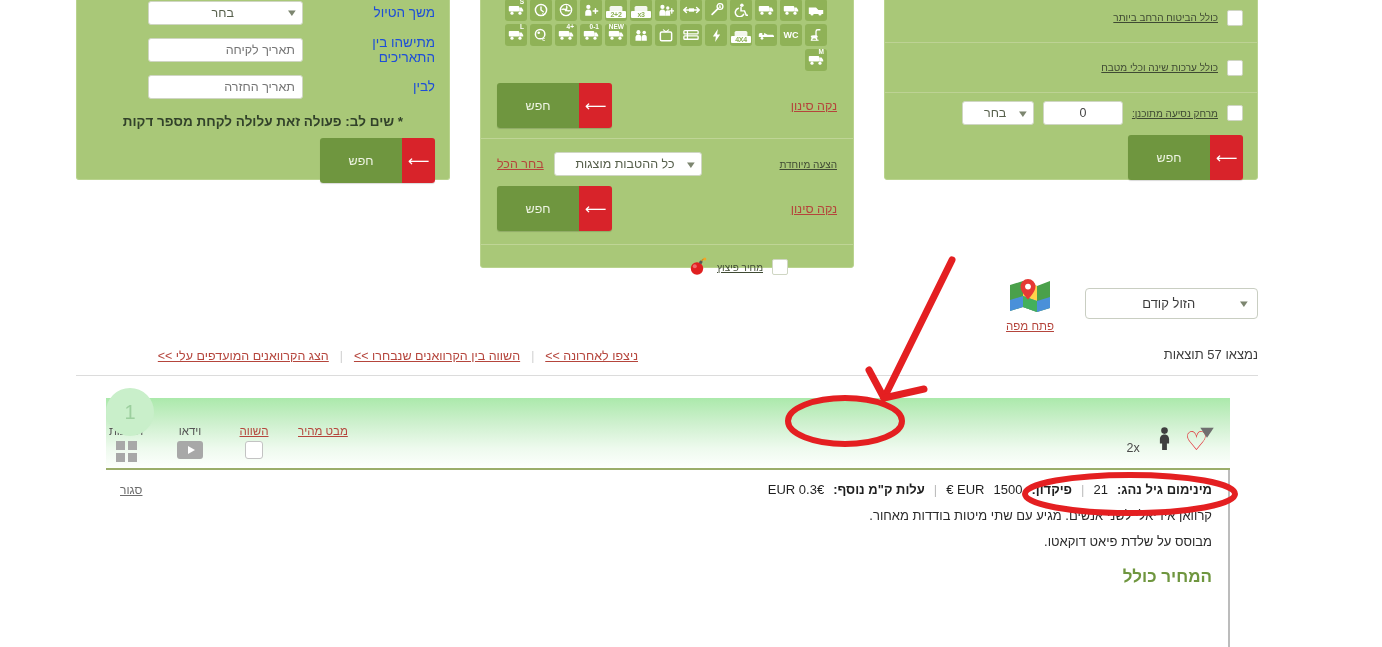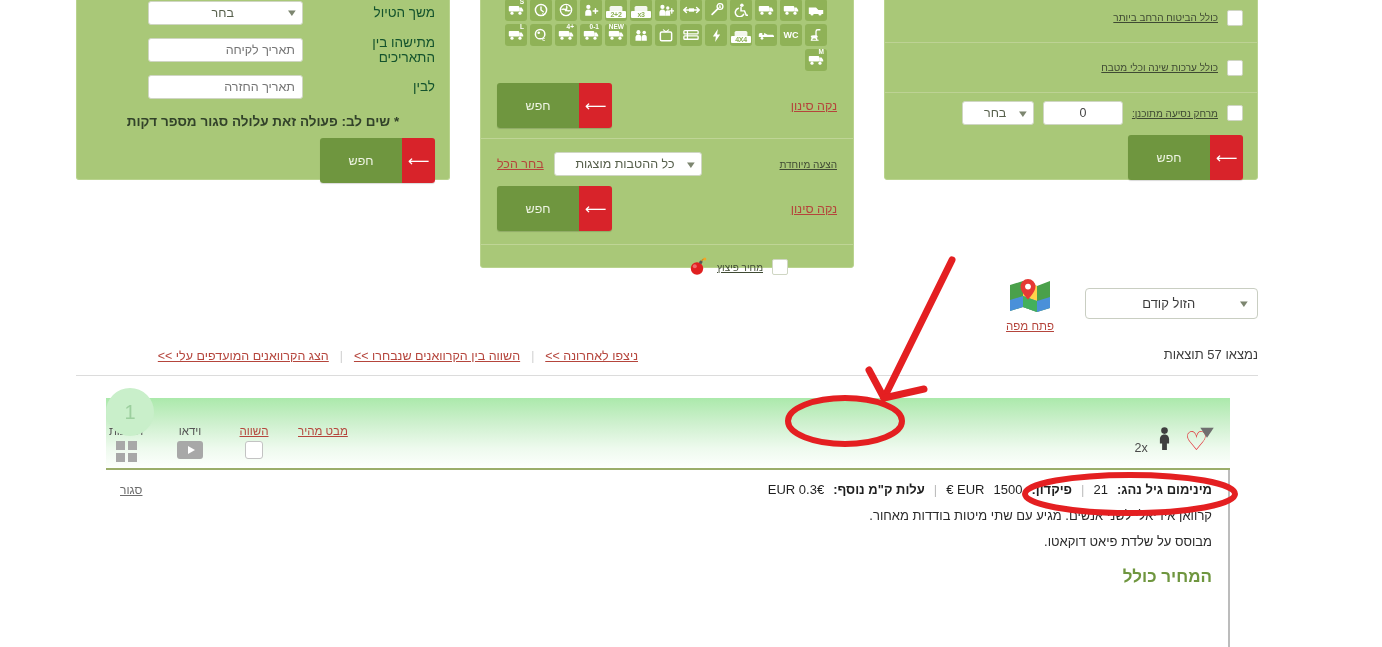--- a/index.html
+++ b/index.html
@@ -22,21 +22,21 @@
     direction: rtl;
   }
 
   
   #panel-left { left: 76px; top: -8px; width: 374px; height: 188px; border-top: none; }
   .frow {
     display: flex; align-items: center; justify-content: flex-start;
     padding: 0 14px; height: 33px; margin-top: 4px;
   }
   .flabel {
-    font-size: 13.5px; color: #14532d; width: 132px;
+    font-size: 13.5px; color: #1d4ed8; width: 132px;
     text-align: right; padding-left: 20px;
   }
   .fctl { flex: 0 0 auto; }
   .txtbox, .selbox {
     height: 24px; background: #fff; border: 1px solid #cfd6c3;
     border-radius: 3px; font-size: 12.5px; color: #6f7a63;
     display: flex; align-items: center; padding: 0 7px;
     font-family: "Liberation Sans", sans-serif;
   }
   .txtbox { width: 155px; justify-content: flex-start; }
@@ -168,21 +168,21 @@
   }
   .title-wrap {
     display: flex; align-items: center; gap: 13px; padding-right: 22px;
     margin-top: 16px;
   }
   .heart { color: #e2343b; font-size: 26px; line-height: 1; cursor: pointer; }
   .vname {
     font-size: 29px; color: #1d1d1d; letter-spacing: -.2px;
     font-family: "Liberation Sans", sans-serif;
   }
-  .sleeps { display: flex; align-items: flex-end; gap: 9px; color: #4a4a4a; }
+  .sleeps { display: flex; align-items: flex-end; gap: 17px; color: #4a4a4a; }
   .sleeps .n { font-size: 12.5px; }
   .headtools {
     display: flex; align-items: flex-start; gap: 24px;
     margin-right: auto; padding-left: 0px; margin-top: 20px;
     padding-right: 60px;
   }
   .tool {
     display: flex; flex-direction: column; align-items: center; gap: 4px;
     cursor: pointer; min-width: 40px;
   }
@@ -249,21 +249,21 @@
       <div class="fctl">
         <input class="txtbox" style="text-align: right;" placeholder="תאריך לקיחה">
       </div>
     </div>
     <div class="frow">
       <div class="flabel">לבין</div>
       <div class="fctl">
         <input class="txtbox" style="text-align: right;" placeholder="תאריך החזרה">
       </div>
     </div>
-    <div class="note">* שים לב: פעולה זאת עלולה סגור מספר דקות</div>
+    <div class="note">* שים לב: פעולה זאת עלולה לקחת מספר דקות</div>
     <div class="btnrow">
       <div class="btn-search">
         <span class="lbl">חפש</span>
         <span class="arrow">⟵</span>
       </div>
     </div>
   </div>
 
   <div class="panel" id="panel-mid">
     <div class="icongrid" id="icongrid">

